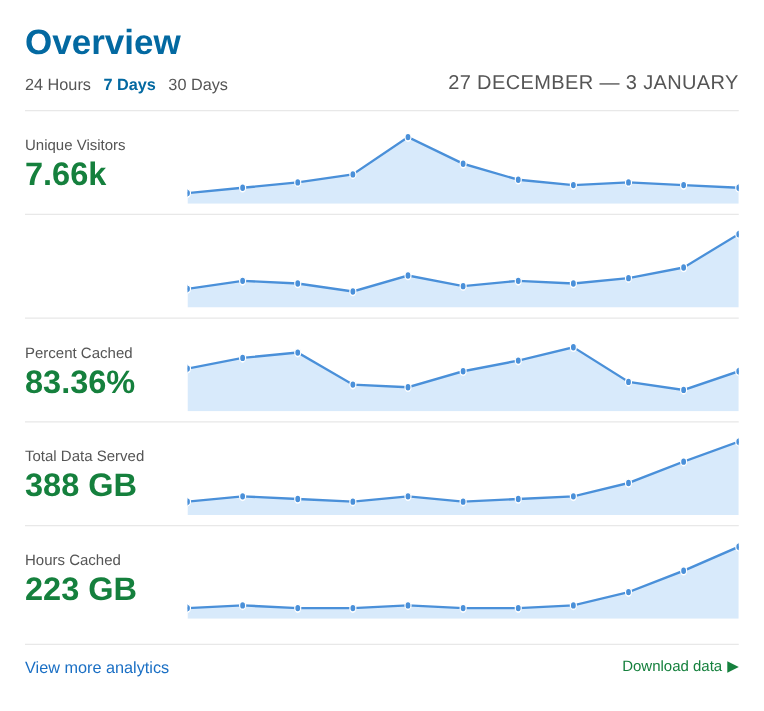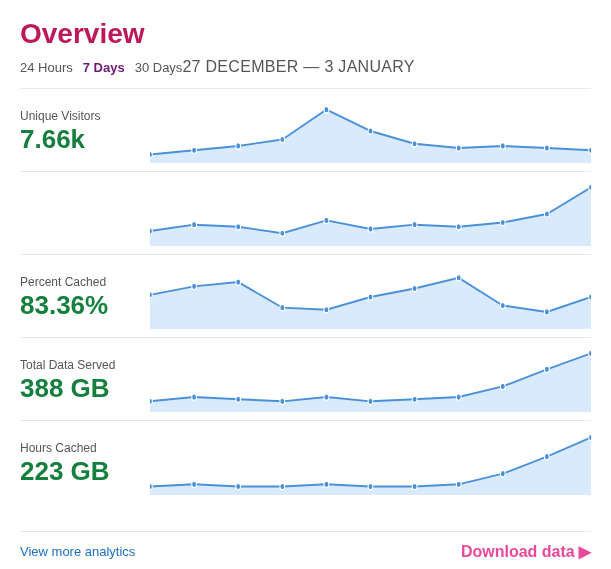--- a/index.html
+++ b/index.html
@@ -7,40 +7,41 @@
       font-family: -apple-system, BlinkMacSystemFont, 'Segoe UI', Arial, sans-serif;
       background: #fff;
       color: #333;
       width: 611px;
       min-height: 569px;
       padding: 18px 20px 14px 20px;
     }
     h1 {
       font-size: 28px;
       font-weight: 700;
-      color: #be185d;
+      color: #0369a1;
       margin-bottom: 8px;
     }
     .time-range-row {
       display: flex;
+      justify-content: space-between;
       align-items: center;
       margin-bottom: 12px;
     }
     .time-tabs {
       display: flex;
       gap: 10px;
     }
     .time-tab {
       font-size: 13px;
       color: #555;
       cursor: pointer;
       text-decoration: none;
     }
     .time-tab.active {
-      color: #701a75;
+      color: #0369a1;
       font-weight: 600;
     }
     .date-range {
       font-size: 16px;
       color: #555;
       text-transform: uppercase;
       letter-spacing: 0.3px;
     }
     .metric-row {
       display: flex;
@@ -68,40 +69,39 @@
       height: 64px;
       position: relative;
     }
     .metric-chart svg {
       width: 100%;
       height: 100%;
     }
     .footer-row {
       display: flex;
       justify-content: space-between;
-      align-items: center;
-      margin-top: 28px;
+      align-items: flex-start;
+      margin-top: 12px;
       border-top: 1px solid #e8e8e8;
       padding-top: 10px;
     }
     .footer-link {
       font-size: 13px;
       color: #1a6fc4;
       text-decoration: none;
       cursor: pointer;
     }
     .download-link {
-      font-size: 16px;
-      color: #ec4899;
+      font-size: 12px;
+      color: #15803d;
       text-decoration: none;
       cursor: pointer;
       display: flex;
       align-items: center;
       gap: 4px;
-      font-weight: bold;
     }
   </style>
 </head>
 <body>
 
 <h1>Overview</h1>
 
 <div class="time-range-row">
   <div class="time-tabs">
     <span class="time-tab">24 Hours</span>

